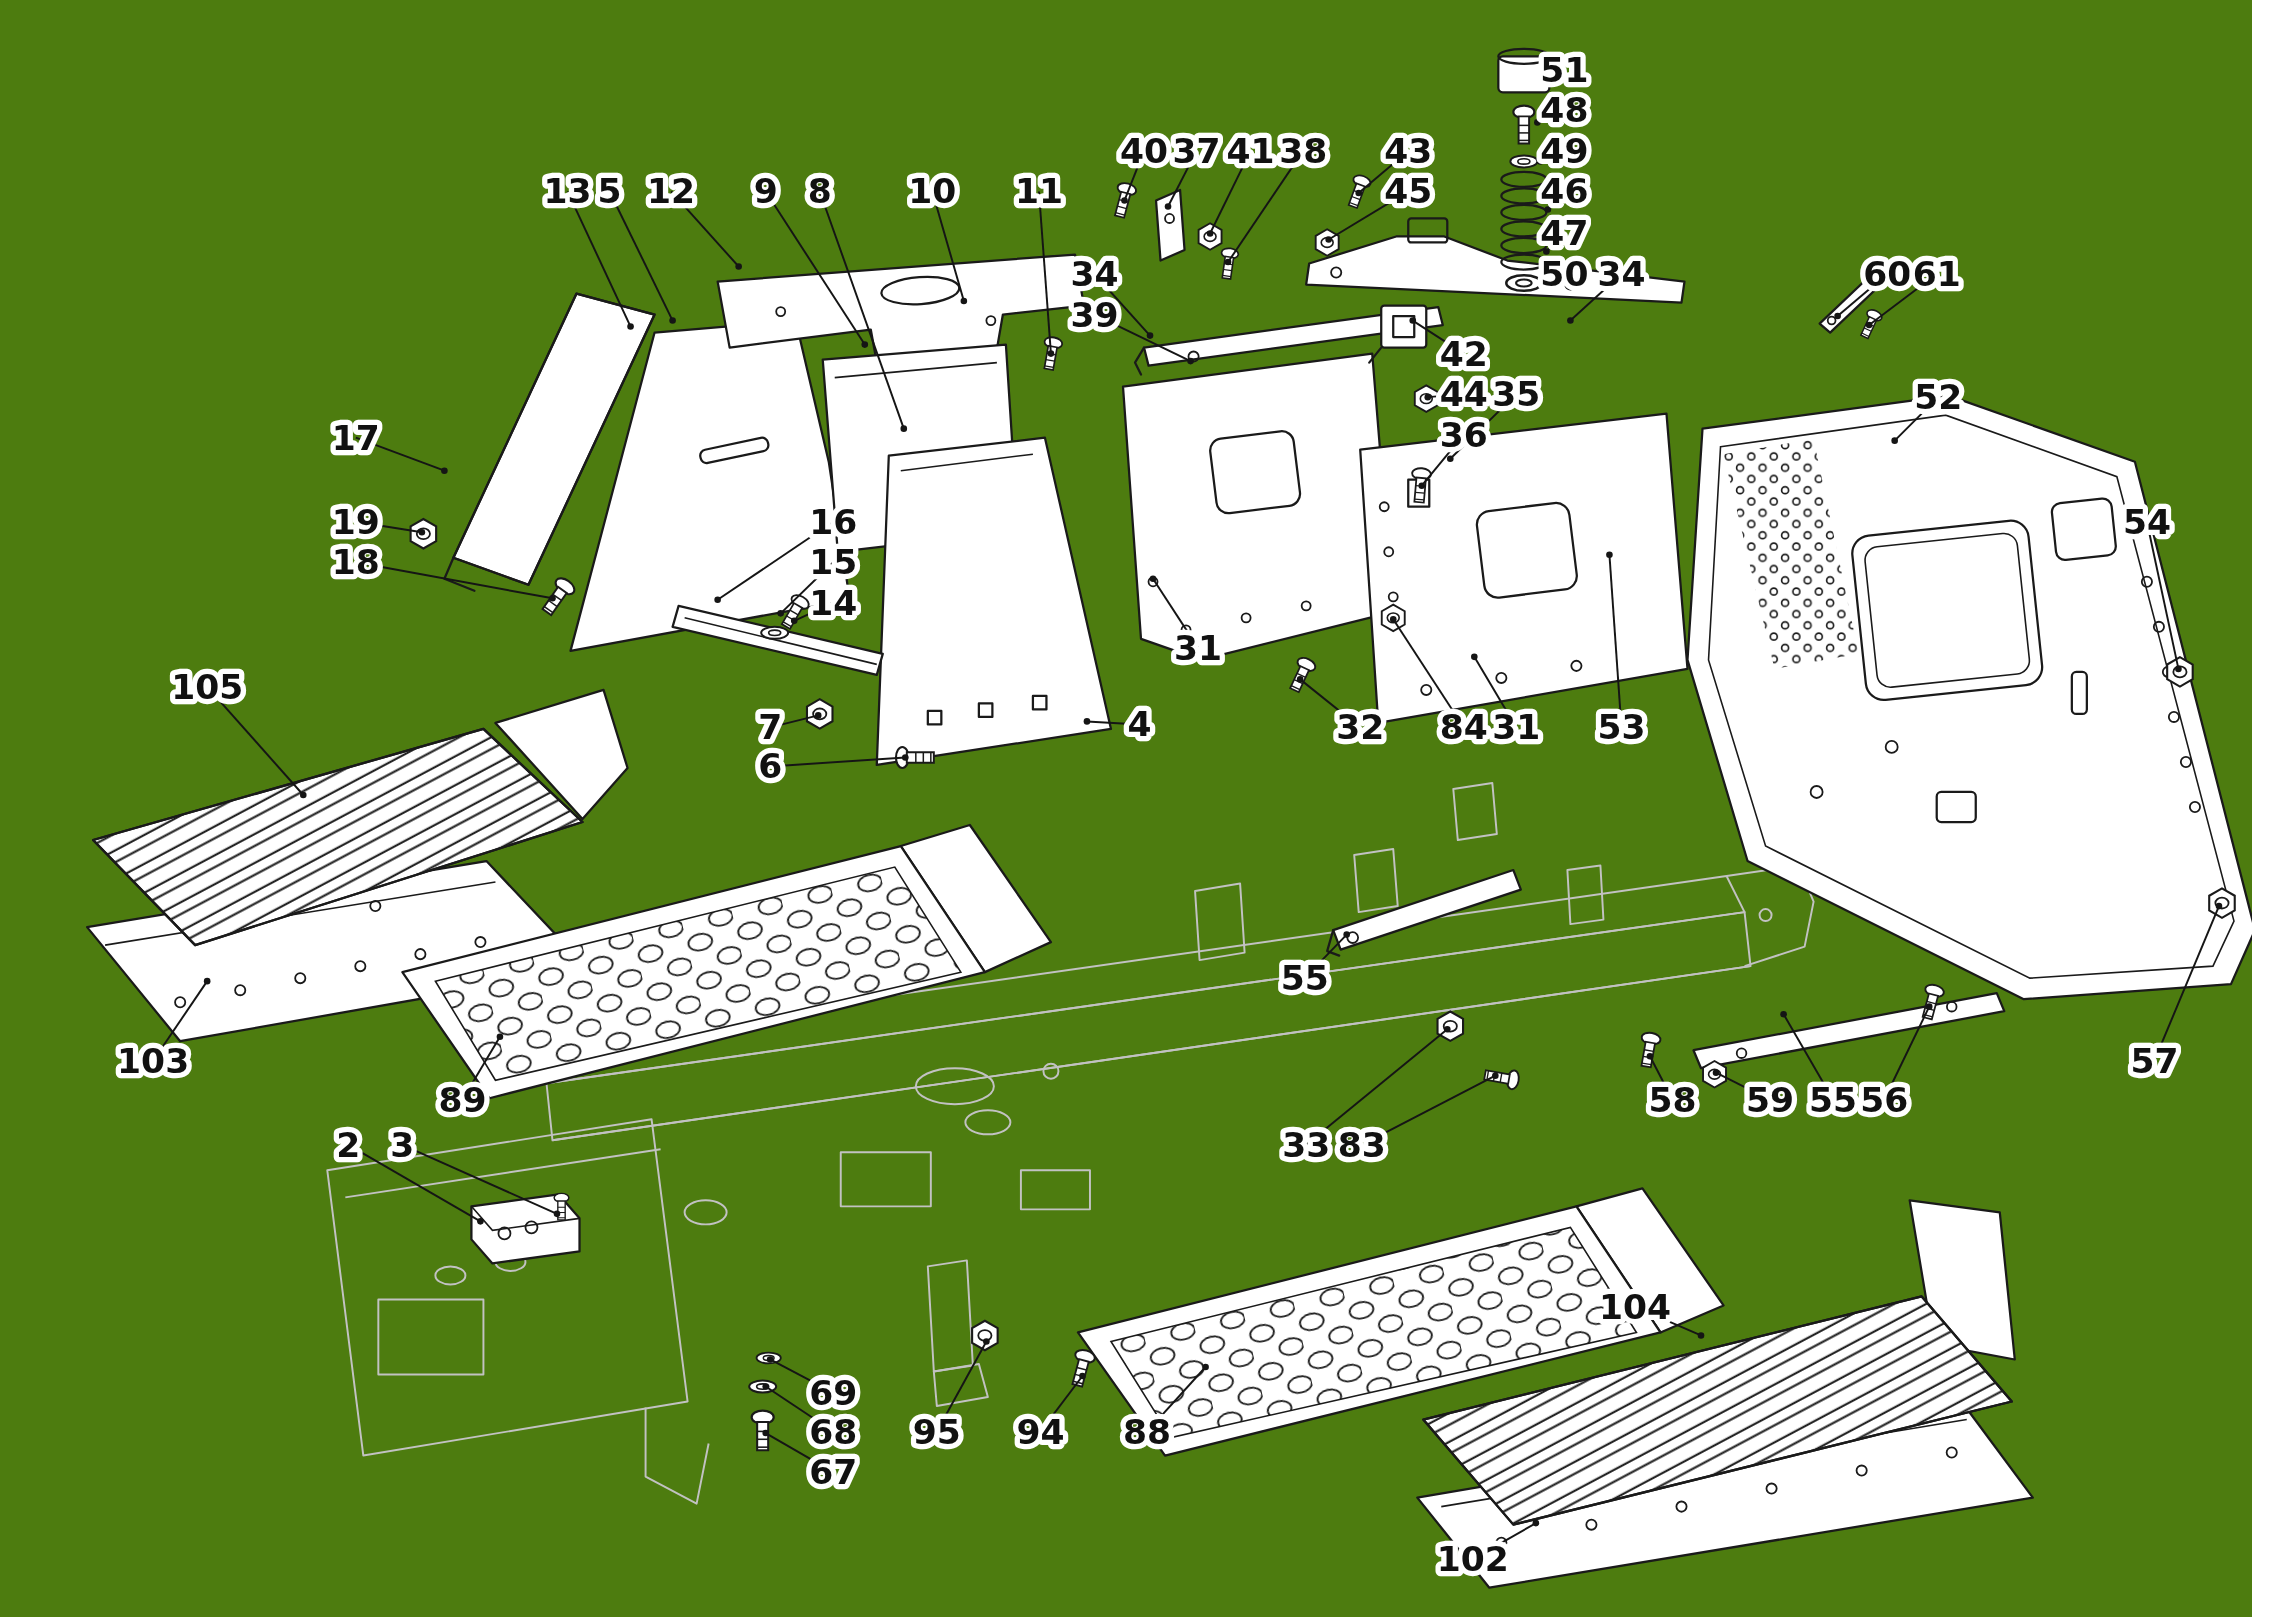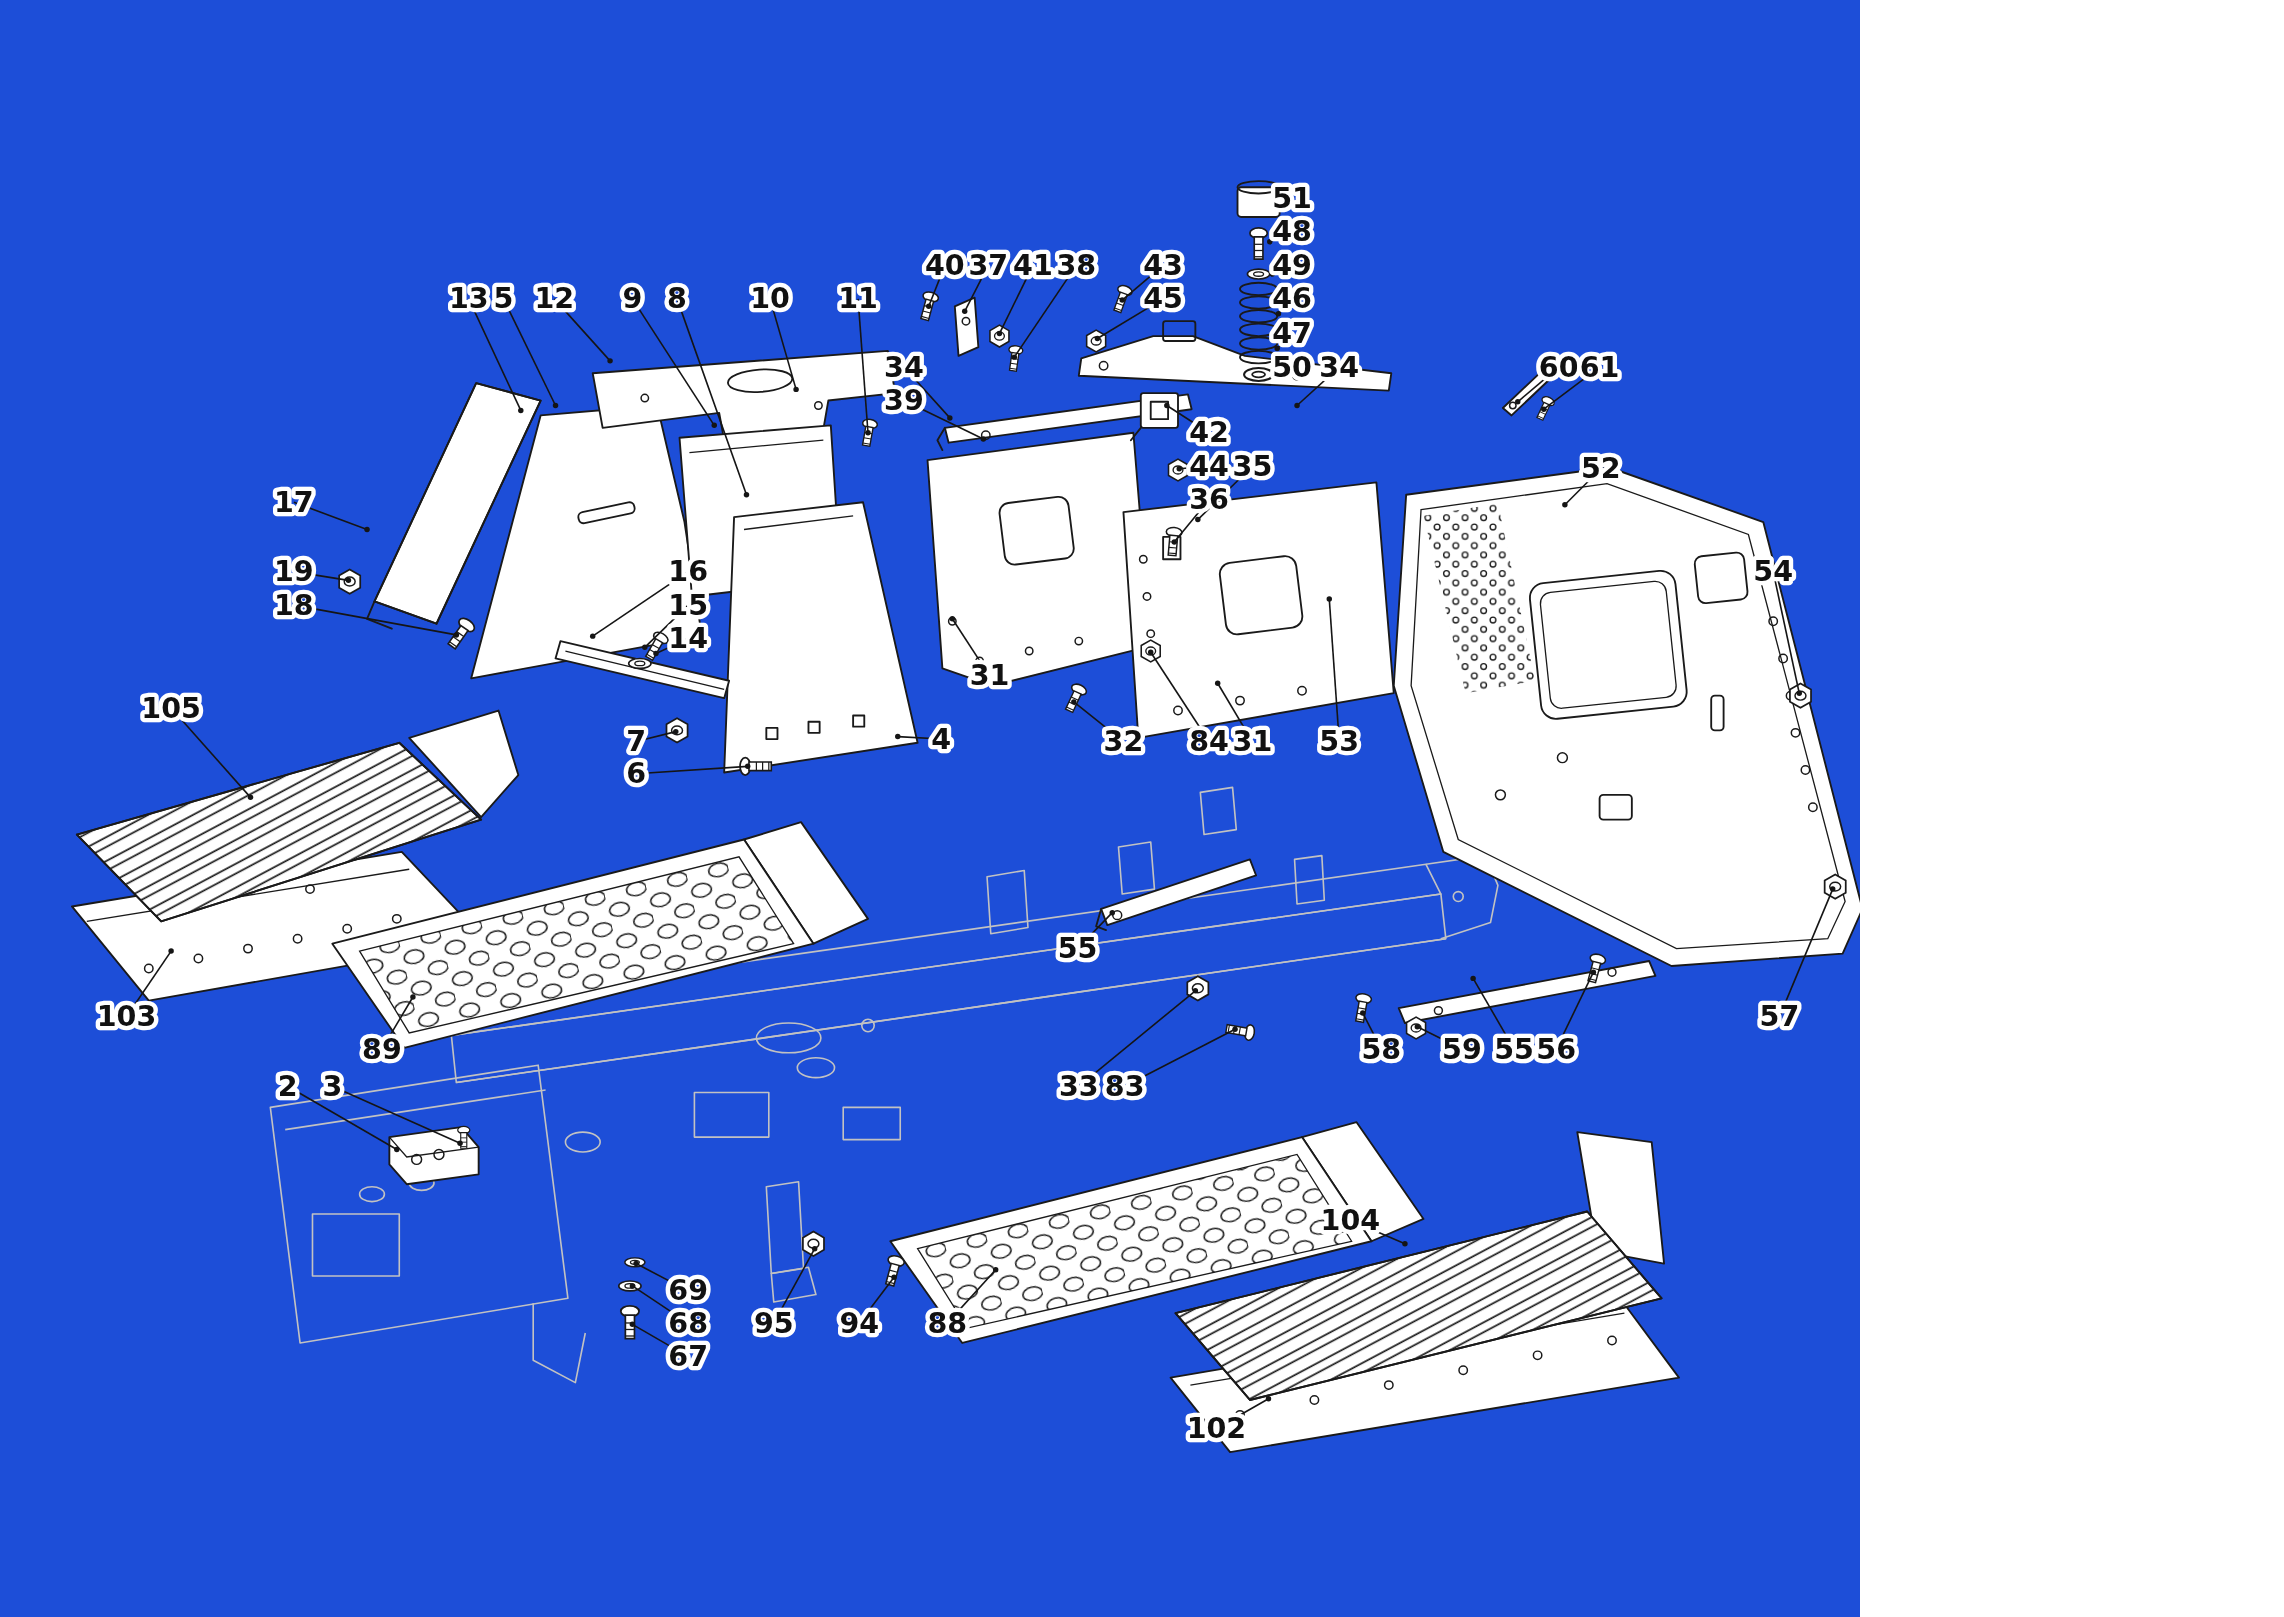--- a/index.html
+++ b/index.html
@@ -1,16 +1,16 @@
 <!DOCTYPE html>
 <html style="font-size:12px"><head>
 <meta charset="utf-8">
 <style>
   html,body{margin:0;padding:0;background:#ffffff;}
-  .canvas{width:1860px;height:1617px;background:#1d4ed8;position:relative;overflow:hidden;
+  .canvas{width:2252px;height:1617px;background:#4d7c0f;position:relative;overflow:hidden;
           font-family:"DejaVu Sans",sans-serif;}
   svg{width:100%;height:100%;display:block;}
   
   .part{stroke:#1a1a1a;fill:#ffffff;stroke-width:1.5;stroke-linejoin:round;stroke-linecap:round;}
   .pn  {stroke:#1a1a1a;fill:none;stroke-width:1.5;stroke-linejoin:round;stroke-linecap:round;}
   .thin{stroke:#1a1a1a;fill:none;stroke-width:1.05;}
   .holes{stroke:#1a1a1a;fill:none;stroke-width:1.2;}
   .chassis path,.chassis rect,.chassis ellipse,.chassis circle,.chassis line
        {stroke:#c2c2c2;fill:none;stroke-width:1.3;stroke-linejoin:round;}
   

